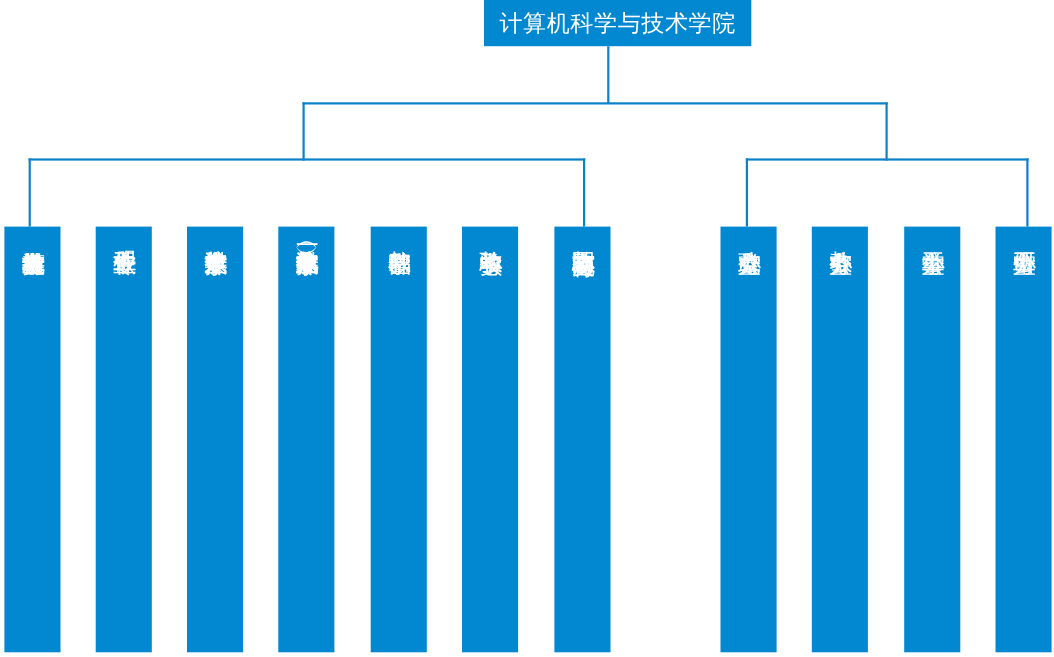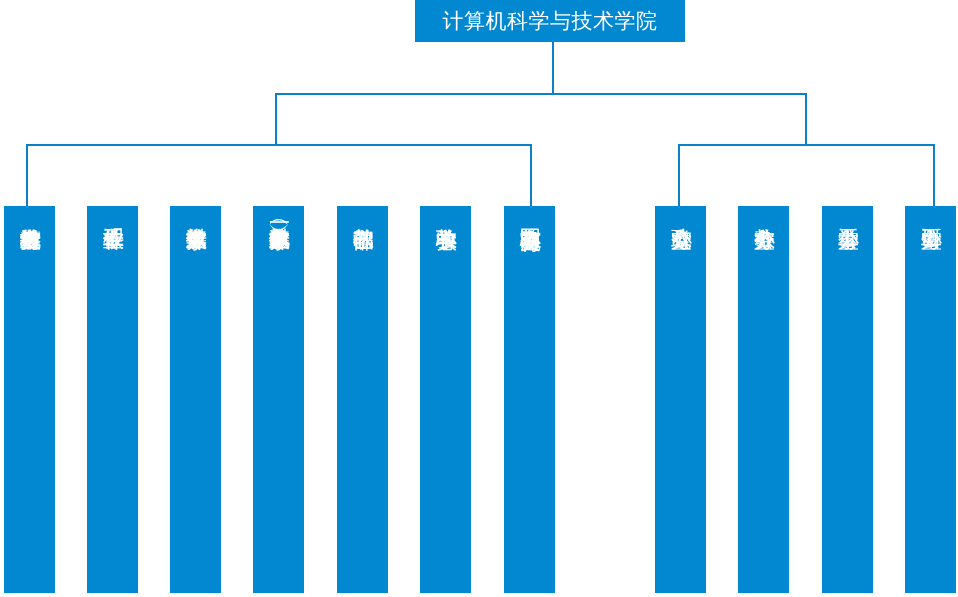--- a/index.html
+++ b/index.html
@@ -54,21 +54,21 @@
     background: #0b82c8;
   }
   .conn-h { height: 2px; }
   .conn-v { width: 2px; }
 </style>
 </head>
 <body>
 
 <div id="chart-canvas">
 
-  <div class="node node-root" style="left:415px; top:0px; width:270px; height:42px;">
+  <div class="node node-root" style="left:440px; top:0px; width:243px; height:42px;">
     <span class="node-label">计算机科学与技术学院</span>
   </div>
 
   <div class="conn conn-v" style="left:552px; top:42px; width:2px; height:52px;"></div>
 
   <div class="conn conn-h" style="left:275px; top:93px; width:532px; height:2px;"></div>
 
   <div class="conn conn-v" style="left:275px; top:93px; width:2px; height:53px;"></div>
 
   <div class="conn conn-v" style="left:805px; top:93px; width:2px; height:53px;"></div>

